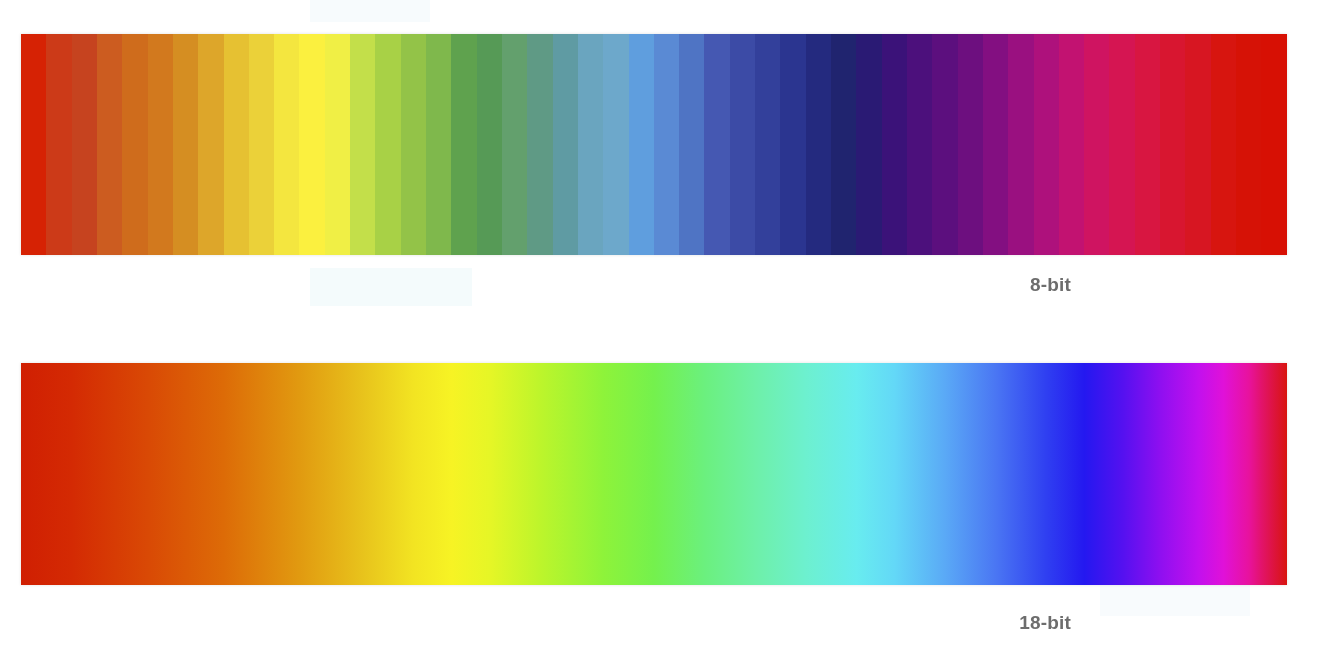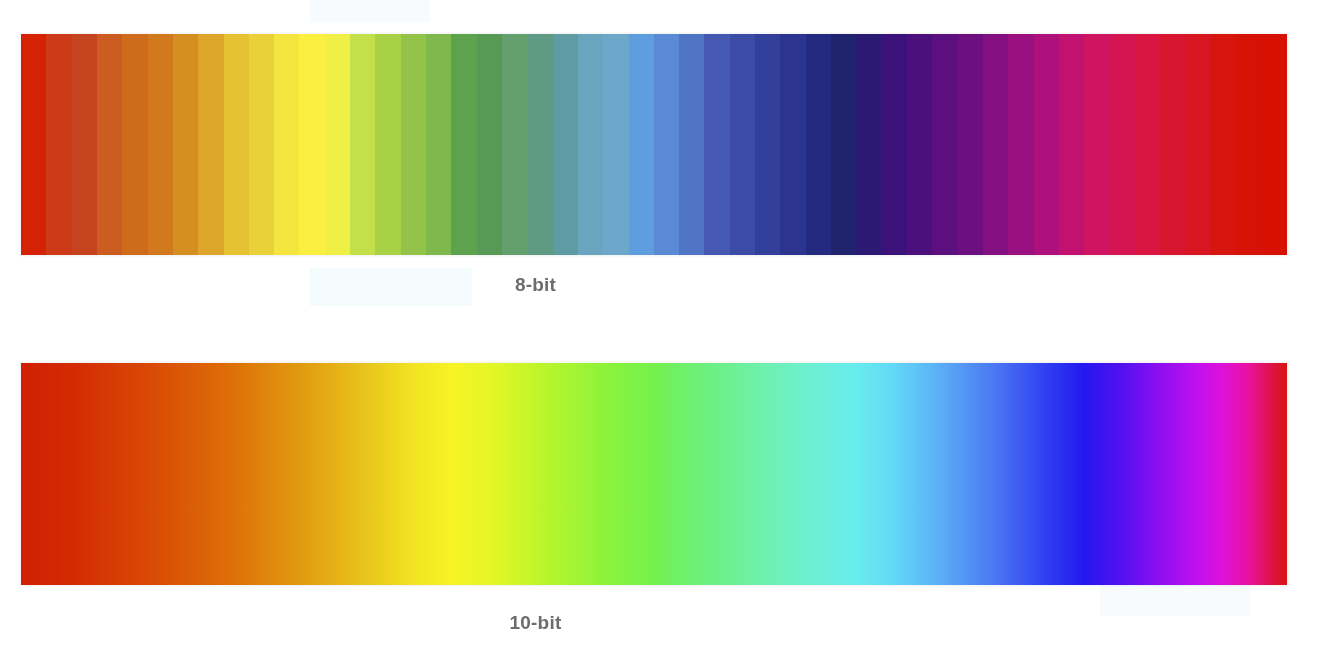--- a/index.html
+++ b/index.html
@@ -71,21 +71,21 @@
 
   #bar-10bit {
     top: 363px;
     height: 222px;
   }
 
   .caption {
     position: absolute;
     left: 0;
     width: 1071px;
-    text-align: center;
+    text-align: right;
     color: #6d6d6d;
     font-size: 19px;
     font-weight: 600;
     letter-spacing: .2px;
   }
   #caption-8bit { top: 274px; }
   #caption-10bit { top: 612px; }
 </style>
 </head>
 <body style="background: rgb(255, 255, 255);">
@@ -146,15 +146,15 @@
       <div class="band" style="background: rgb(215, 22, 34);"></div>
       <div class="band" style="background: rgb(215, 21, 15);"></div>
       <div class="band" style="background: rgb(214, 18, 6);"></div>
       <div class="band" style="background: rgb(215, 16, 4);"></div>
     </div>
 
   <div class="caption" id="caption-8bit" style="color: rgb(109, 109, 109);">8-bit</div>
 
   <div class="bar" id="bar-10bit" style="background: linear-gradient(to right, rgb(208, 31, 2) 0%, rgb(212, 42, 3) 4%, rgb(217, 73, 5) 10%, rgb(221, 107, 7) 16%, rgb(225, 154, 16) 22%, rgb(232, 195, 28) 27%, rgb(242, 228, 34) 31%, rgb(247, 243, 36) 34%, rgb(230, 246, 38) 37%, rgb(189, 245, 43) 41%, rgb(142, 243, 58) 46%, rgb(116, 241, 77) 50%, rgb(107, 240, 126) 54%, rgb(110, 240, 168) 58%, rgb(109, 240, 207) 62%, rgb(104, 236, 239) 66%, rgb(99, 216, 247) 69%, rgb(90, 169, 246) 73%, rgb(74, 118, 243) 77%, rgb(47, 63, 241) 81%, rgb(36, 24, 240) 84%, rgb(84, 17, 240) 87%, rgb(143, 15, 240) 90%, rgb(194, 16, 238) 93%, rgb(224, 17, 216) 95%, rgb(232, 18, 157) 97%, rgb(226, 19, 106) 98%, rgb(216, 20, 15) 100%);"></div>
 
-  <div class="caption" id="caption-10bit" style="color: rgb(109, 109, 109);">10-bit</div>
+  <div class="caption" id="caption-10bit" style="color: rgb(109, 109, 109);">18-bit</div>
 
 </div>
 
 </body></html>

